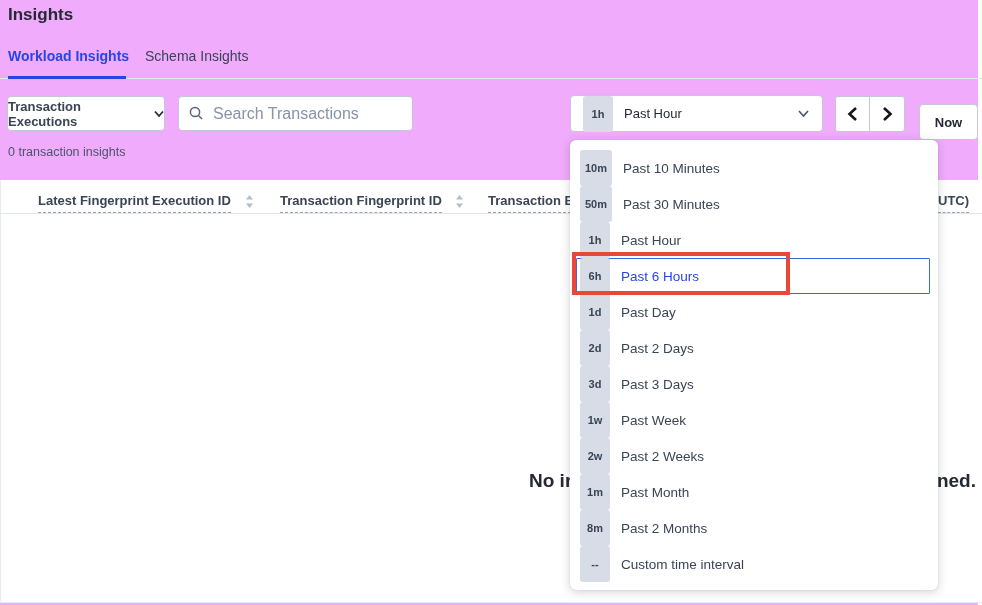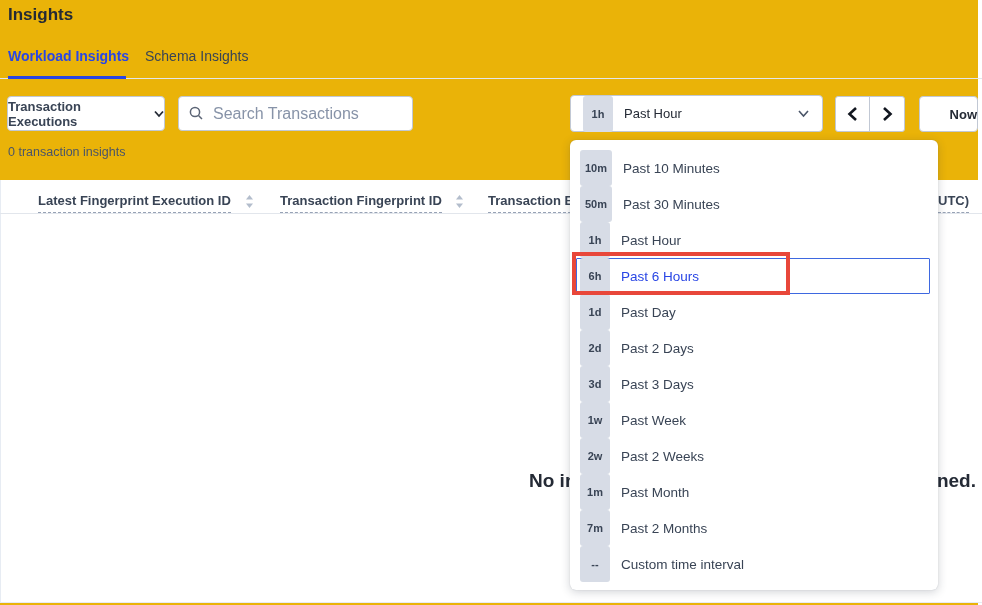--- a/index.html
+++ b/index.html
@@ -1,18 +1,18 @@
 <!DOCTYPE html>
 <html><head>
 <meta charset="utf-8">
 <style>
   * { margin:0; padding:0; box-sizing:border-box; }
   html,body { width:982px; height:605px; background:#fff; overflow:hidden;
     font-family:"Liberation Sans", sans-serif; color:#394455; }
-  .page { position:relative; width:978px; height:605px; background:#eab308; }
+  .page { position:relative; width:978px; height:605px; background:#f0abfc; }
 
   
   .page-title { position:absolute; left:8px; top:5px; font-size:17px; font-weight:bold; color:#242a35; }
   .tabbar { position:absolute; left:0; top:46px; width:982px; height:33px; border-bottom:1px solid #e2e6ec; }
   .tab { position:absolute; top:2px; font-size:14px; cursor:pointer; }
   .tab.active { color:#2946e5; font-weight:bold; }
   .tab.inactive { color:#394455; }
   .tab-underline { position:absolute; left:0; top:30px; height:3px; width:118px; background:#2946e5; }
 
   
@@ -30,21 +30,21 @@
   .time-trigger { position:absolute; left:570px; top:95px; width:253px; height:37px; background:#fff;
     border:1px solid #c1c8d4; border-radius:4px; display:flex; align-items:center; padding:0 12px; gap:11px; cursor:pointer; }
   .badge { background:#d7dce6; color:#394455; font-size:11px; font-weight:bold; border-radius:3px;
     min-width:30px; height:20px; display:inline-flex; align-items:center; justify-content:center; padding:18px 5px; }
   .time-trigger .label { font-size:13px; color:#242a35; flex:1; text-align:left; }
 
   .range-arrows { position:absolute; left:835px; top:96px; width:70px; height:36px; border:1px solid #c1c8d4;
     border-radius:3px; display:flex; background:#fff; }
   .range-arrows .half { width:35px; display:flex; align-items:center; justify-content:center; cursor:pointer; }
   .range-arrows .half:first-child { border-right:1px solid #c1c8d4; }
-  .btn-now { left:919px; top:96px; width:59px; height:36px; font-weight:bold; color:#242a35;justify-content:flex-end; }
+  .btn-now { left:919px; top:104px; width:59px; height:36px; font-weight:bold; color:#242a35; }
 
   .summary { position:absolute; left:8px; top:145px; font-size:12.5px; color:#4a5568; }
 
   
   .table-card { position:absolute; left:0; top:180px; width:982px; height:423px; background:#fff;
     border-left:1px solid #e7ecf3; border-bottom:1px solid #e7ecf3; }
   .thead-divider { position:absolute; left:0; top:213px; width:982px; height:1px; background:#e2e6ec; }
   .th { position:absolute; top:193px; font-size:13px; font-weight:bold; color:#394455;
     border-bottom:1px dashed #97a2b5; padding-bottom:4px; white-space:nowrap; cursor:pointer; }
   .th-1 { left:38px; }
@@ -181,21 +181,21 @@
   </div>
       <div class="time-option">
     <span class="badge">2w</span>
     <span class="opt-label">Past 2 Weeks</span>
   </div>
       <div class="time-option">
     <span class="badge">1m</span>
     <span class="opt-label">Past Month</span>
   </div>
       <div class="time-option">
-    <span class="badge">7m</span>
+    <span class="badge">8m</span>
     <span class="opt-label">Past 2 Months</span>
   </div>
       <div class="time-option">
     <span class="badge">--</span>
     <span class="opt-label">Custom time interval</span>
   </div>
     </div>
 
   <div class="annotation-box"></div>
 

